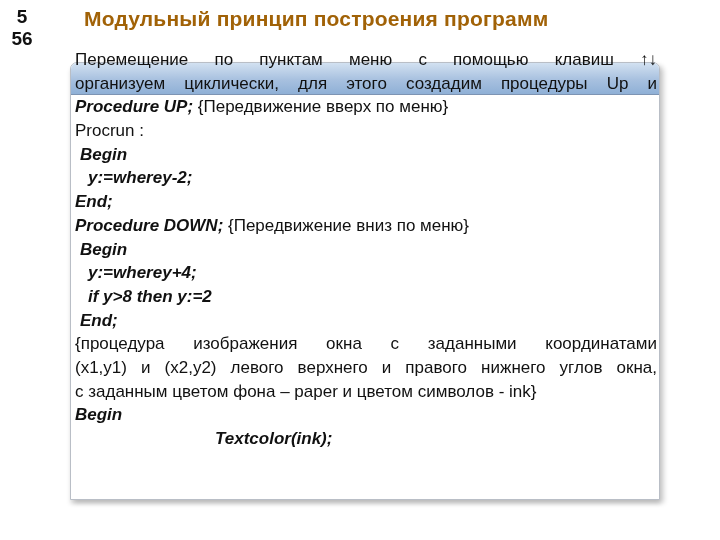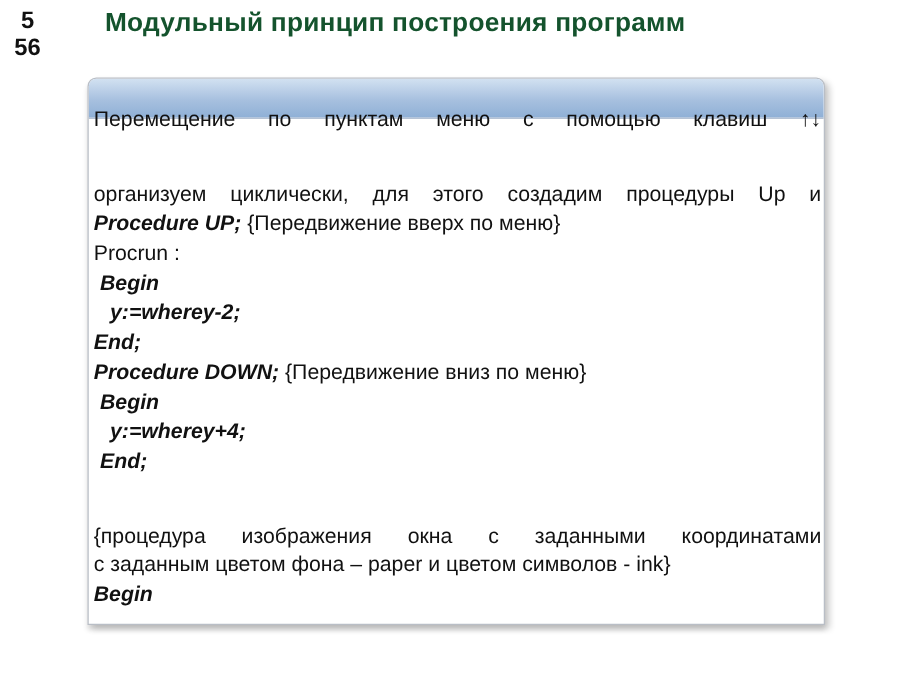--- a/index.html
+++ b/index.html
@@ -27,21 +27,21 @@
       color: #111;
     }
     .slide-number span { display: block; }
     .title {
       position: absolute;
       left: 84px;
       top: 7px;
       font-weight: bold;
       font-size: 21px;
       letter-spacing: 0.2px;
-      color: #14532d;
+      color: #a16207;
       white-space: nowrap;
     }
     
     .panel {
       position: absolute;
       left: 70px;
       top: 62px;
       width: 588px;
       height: 436px;
       background: #ffffff;
@@ -70,21 +70,20 @@
       line-height: 23.7px;
     }
     .line {
       white-space: nowrap;
       height: 23.7px;
     }
     .just {
       text-align: justify;
       text-align-last: justify;
       white-space: normal;
-      margin-top: 36px;
     }
     .code {
       font-weight: bold;
       font-style: italic;
     }
     .ind1 { padding-left: 5px; }
     .ind2 { padding-left: 13px; }
     .split {
       display: flex;
       justify-content: space-between;
@@ -119,20 +118,23 @@
   <div class="line">Procrun :</div>
   <div class="line code ind1">Begin</div>
   <div class="line code ind2">y:=wherey-2;</div>
   <div class="line code">End;</div>
 
   <div class="line">
     <span class="code">Procedure DOWN;</span><span> {Передвижение вниз по меню}</span>
   </div>
   <div class="line code ind1">Begin</div>
   <div class="line code ind2">y:=wherey+4;</div>
+  <div class="line code ind2">if y&gt;8 then y:=2</div>
   <div class="line code ind1">End;</div>
 
   <div class="line just">{процедура изображения окна с заданными координатами</div>
+  <div class="line just">(x1,y1) и (x2,y2) левого верхнего и правого нижнего углов окна,</div>
   <div class="line">с заданным цветом фона – paper и цветом символов - ink}</div>
   <div class="line code">Begin</div>
   <div class="line code split">
+    <span>Textcolor(ink);</span>
   </div>
 </div>
 
 </body></html>

